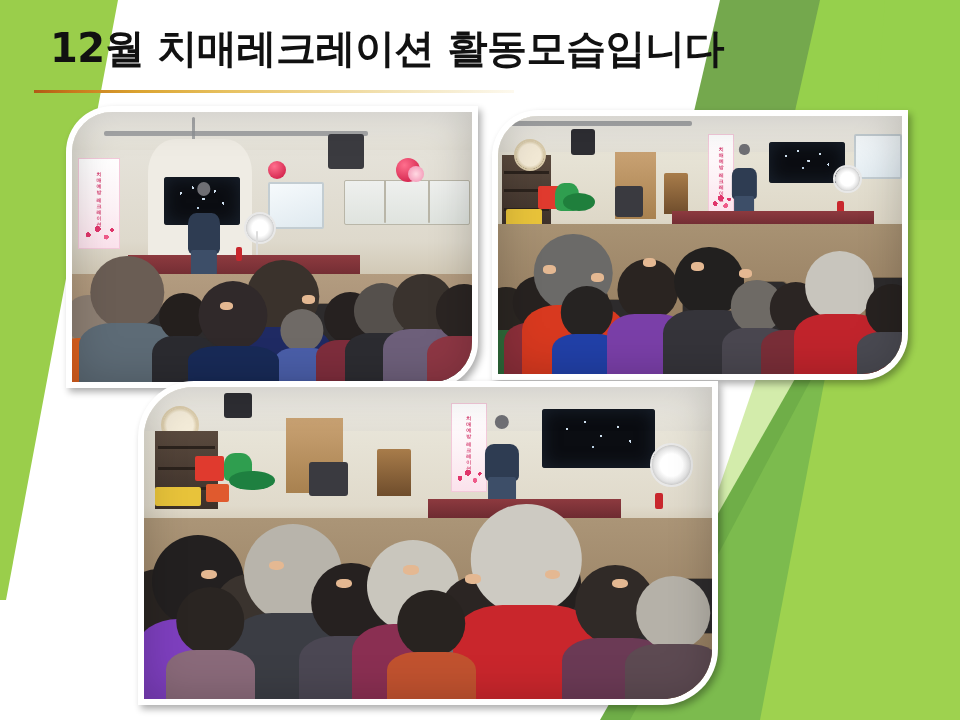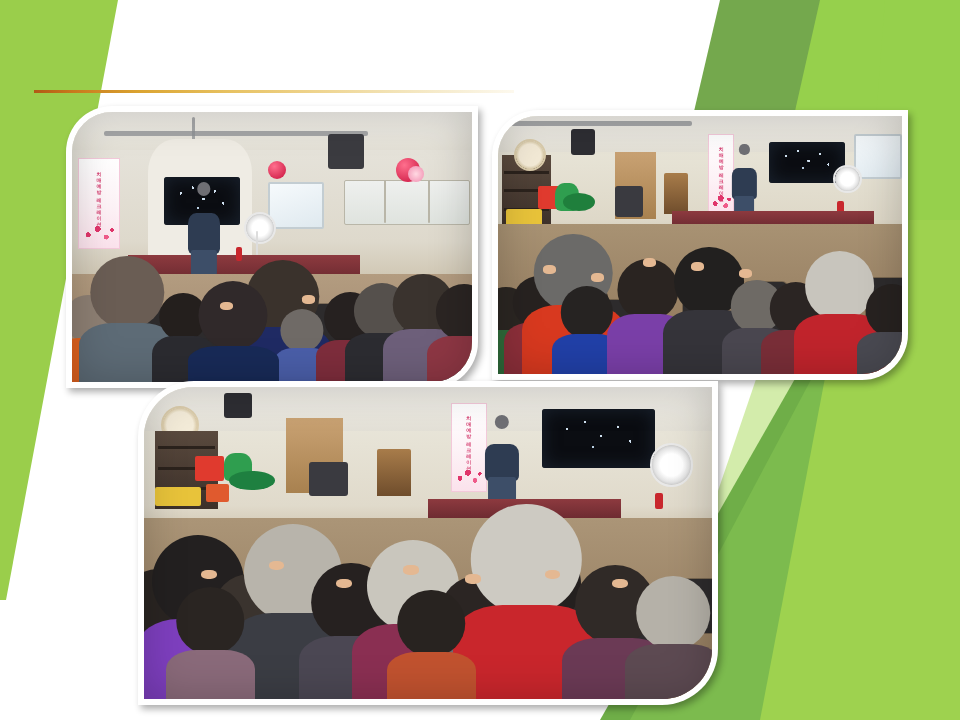--- a/index.html
+++ b/index.html
@@ -183,20 +183,21 @@
     <div class="shape band-tr-lime"></div>
     <div class="shape band-tr-lime2"></div>
     <div class="shape band-br-pale"></div>
     <div class="shape band-br-sage"></div>
     <div class="shape band-br-pale2"></div>
     <div class="shape band-br-sage2"></div>
     <div class="shape band-br-lime-dark"></div>
     <div class="shape band-br-lime"></div>
   </div>
 
+  <div class="title">12월 치매레크레이션 활동모습입니다</div>
   <div class="title-rule"></div>
 
   <div class="photo" id="photo1">
     <div class="img">
       <div class="scene">
         <div class="s-wall"></div>
         <div class="s-ceil"></div>
         <div class="s-beam" style="left:8%;top:7%;width:66%;height:5px;"></div>
         <div class="s-beam" style="left:30%;top:2%;width:3px;height:11%;"></div>
         <div class="s-box" style="left:64%;top:8%;width:9%;height:13%;background:#3b3b40;border-radius:3px;"></div>

